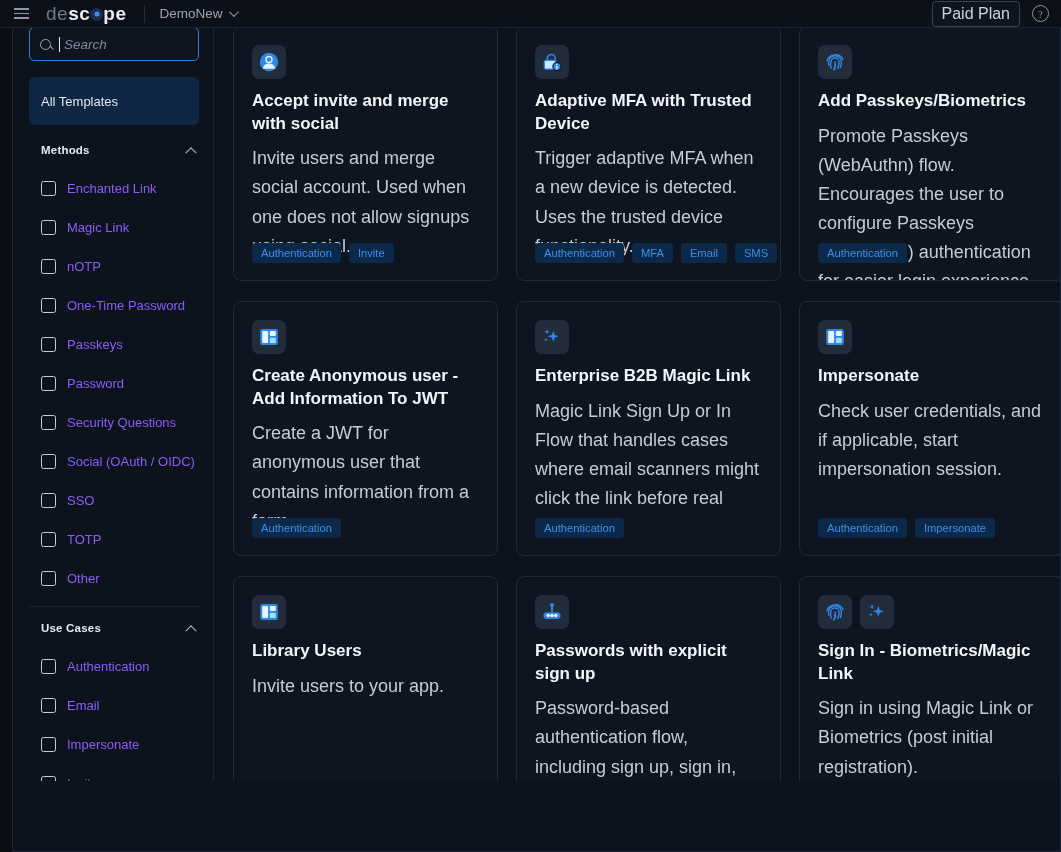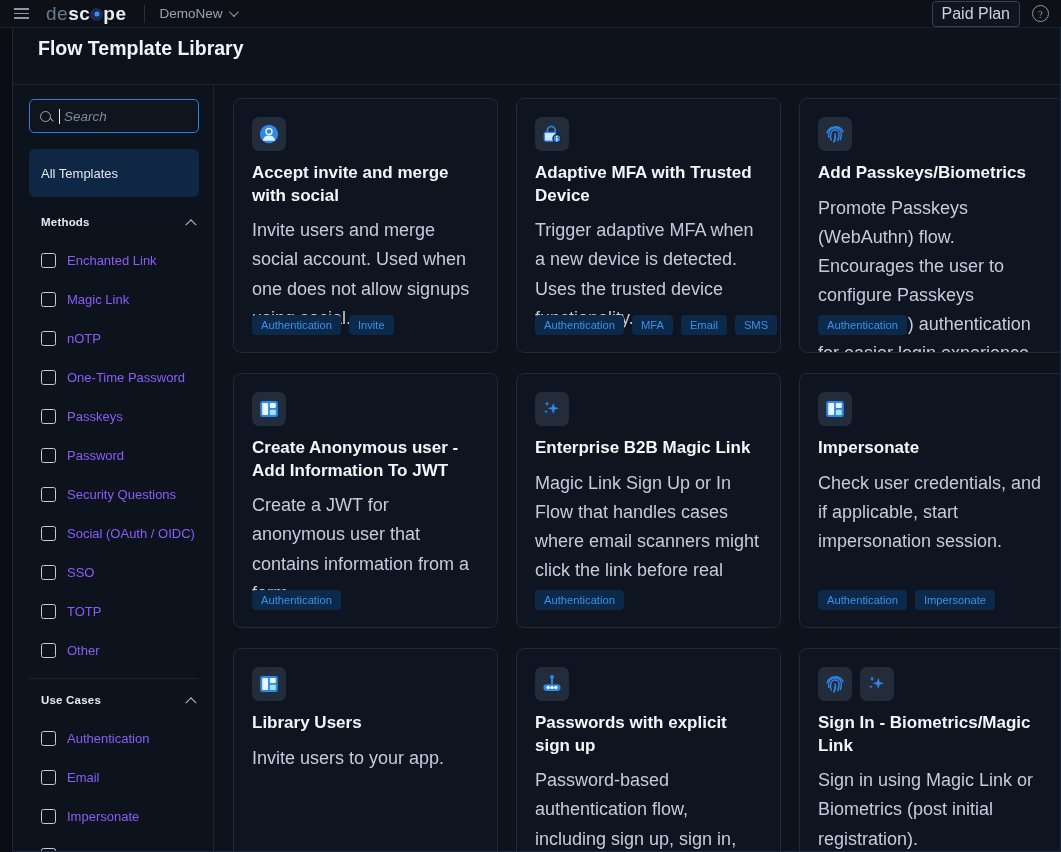--- a/index.html
+++ b/index.html
@@ -207,23 +207,20 @@
     <span class="chev-d"></span>
   </div>
   <div class="appbar-right">
     <div class="paid-plan">Paid Plan</div>
     <div class="help-icon">?</div>
   </div>
 </div>
 
 <div class="modal">
 
-  <div class="modal-header">
-    <div class="modal-title">Flow Template Library</div>
-  </div>
 
   <div class="modal-body">
 
     <div class="sidebar">
 
       <div class="search-wrap">
         <div class="search-box">
           <span class="mag"></span>
           <span class="caret"></span>
           <span class="search-ph">Search</span>

